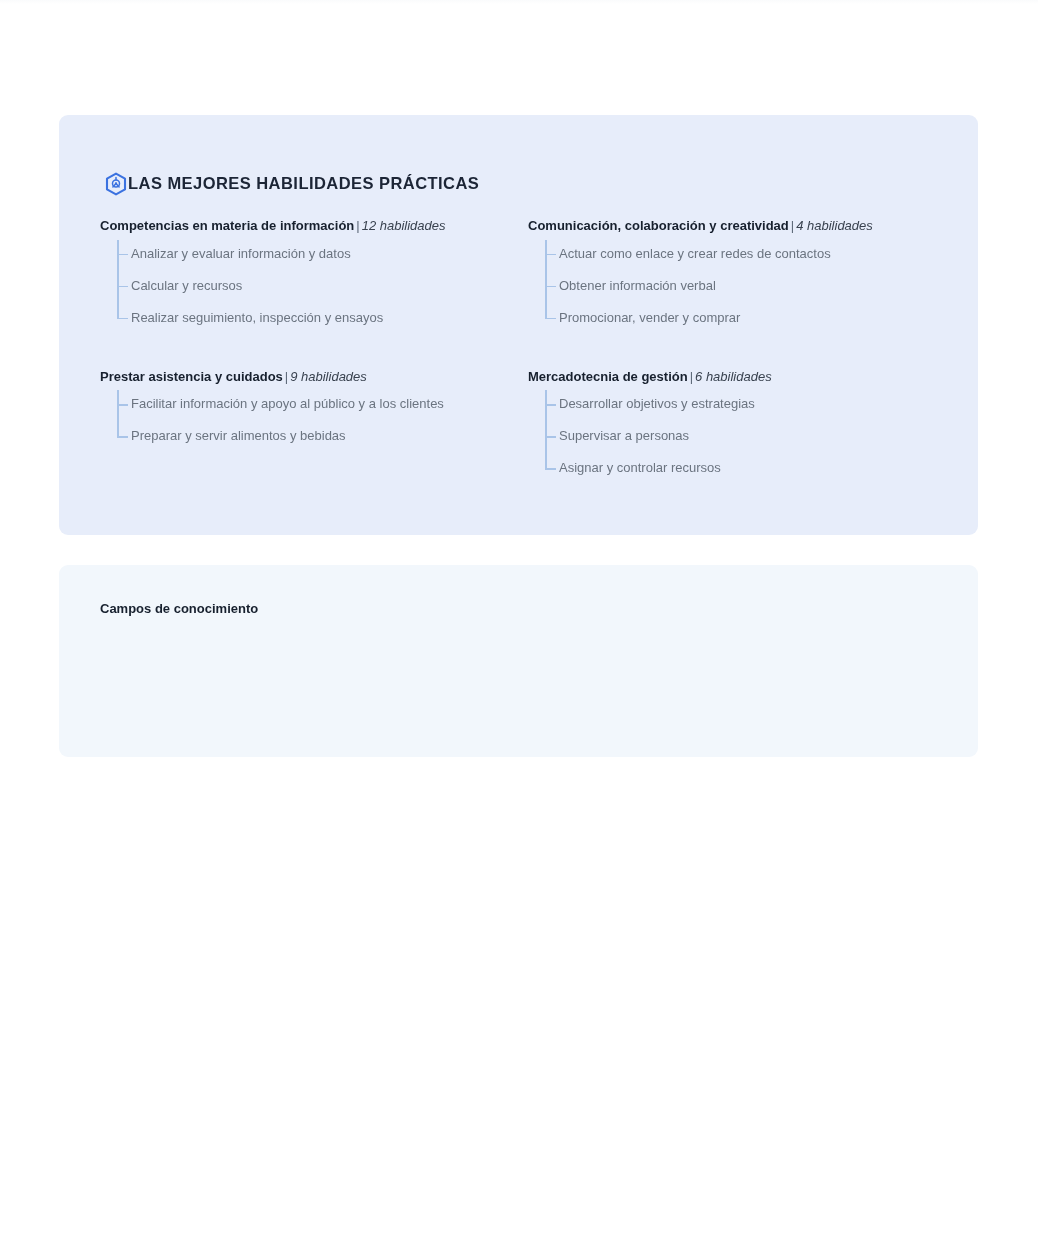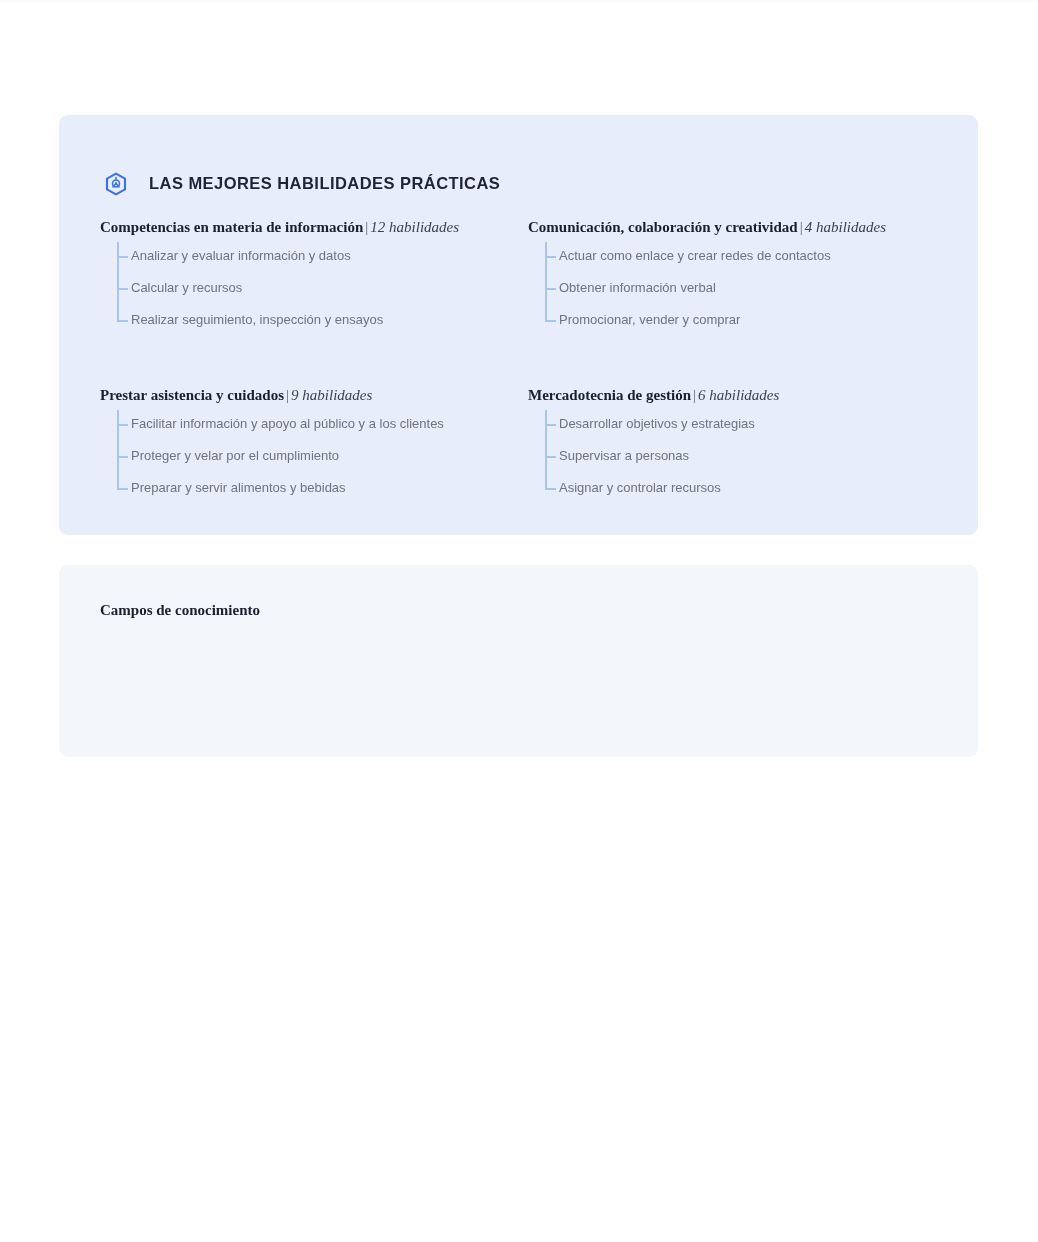--- a/index.html
+++ b/index.html
@@ -45,21 +45,20 @@
     background: #f2f7fc;
   }
 
   
   .card-header {
     position: absolute;
     left: 45px;
     top: 48px;
     display: flex;
     align-items: center;
-    gap: 21px;
   }
   .header-icon {
     width: 24px;
     height: 24px;
     display: block;
     flex: 0 0 auto;
   }
   .header-title {
     font-size: 16.5px;
     font-weight: 700;
@@ -76,30 +75,29 @@
     width: 860px;
     display: grid;
     grid-template-columns: 428px 428px;
     column-gap: 0px;
     row-gap: 0px;
   }
   .group {
     padding: 0 0 0 0;
   }
   .group + .group {}
-  .group-row-2 { margin-top: 50px; }
+  .group-row-2 { margin-top: 35px; }
 
   .group-title {
-    font-size: 15px;
+    font-size: 13px;
     line-height: 1.2;
     color: #1c2536;
     font-weight: 400;
     margin: 0 0 4px 0;
     white-space: nowrap;
-    font-family: Liberation Serif, serif;
   }
   .group-title .gt-name {
     font-weight: 700;
     color: #17202e;
   }
   .group-title .gt-sep {
     color: #5c6878;
     font-weight: 400;
     padding: 0 2px;
   }
@@ -194,21 +192,20 @@
         <li>Promocionar, vender y comprar</li>
       </ul>
     </div>
 
     <div class="group group-row-2">
       <p class="group-title">
         <span class="gt-name">Prestar asistencia y cuidados</span><span class="gt-sep">|</span><span class="gt-count">9 habilidades</span>
       </p>
       <ul class="tree">
         <li>Facilitar información y apoyo al público y a los clientes</li>
-        <li>Proteger y velar por el cumplimiento</li>
         <li>Preparar y servir alimentos y bebidas</li>
       </ul>
     </div>
 
     <div class="group group-row-2">
       <p class="group-title">
         <span class="gt-name">Mercadotecnia de gestión</span><span class="gt-sep">|</span><span class="gt-count">6 habilidades</span>
       </p>
       <ul class="tree">
         <li>Desarrollar objetivos y estrategias</li>

